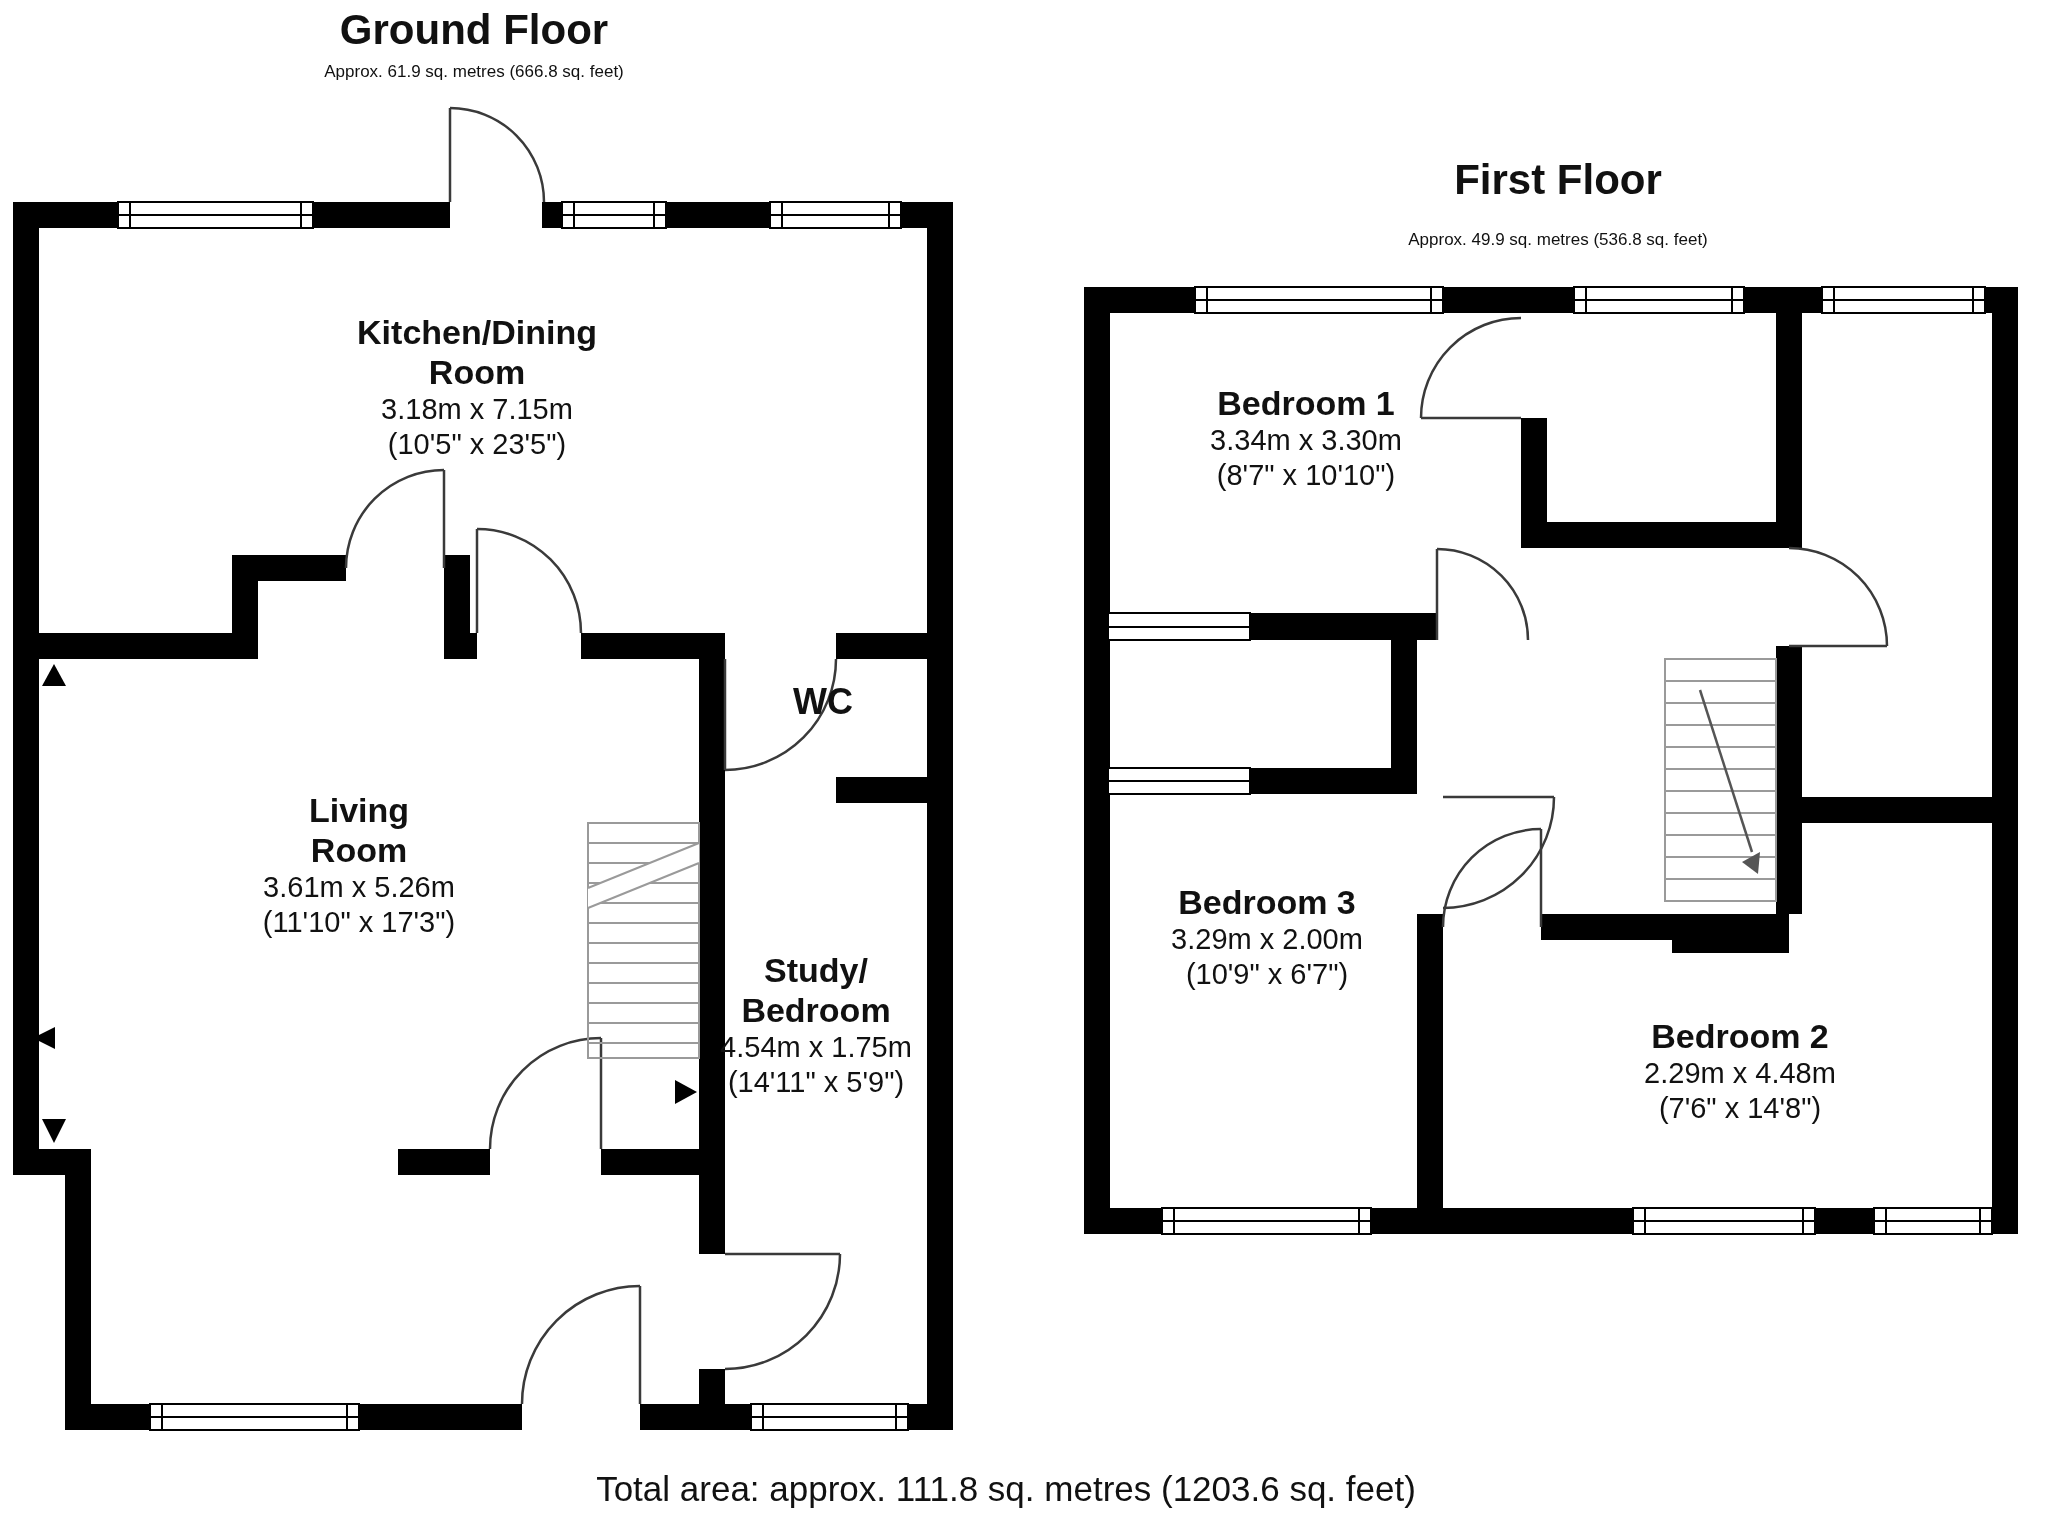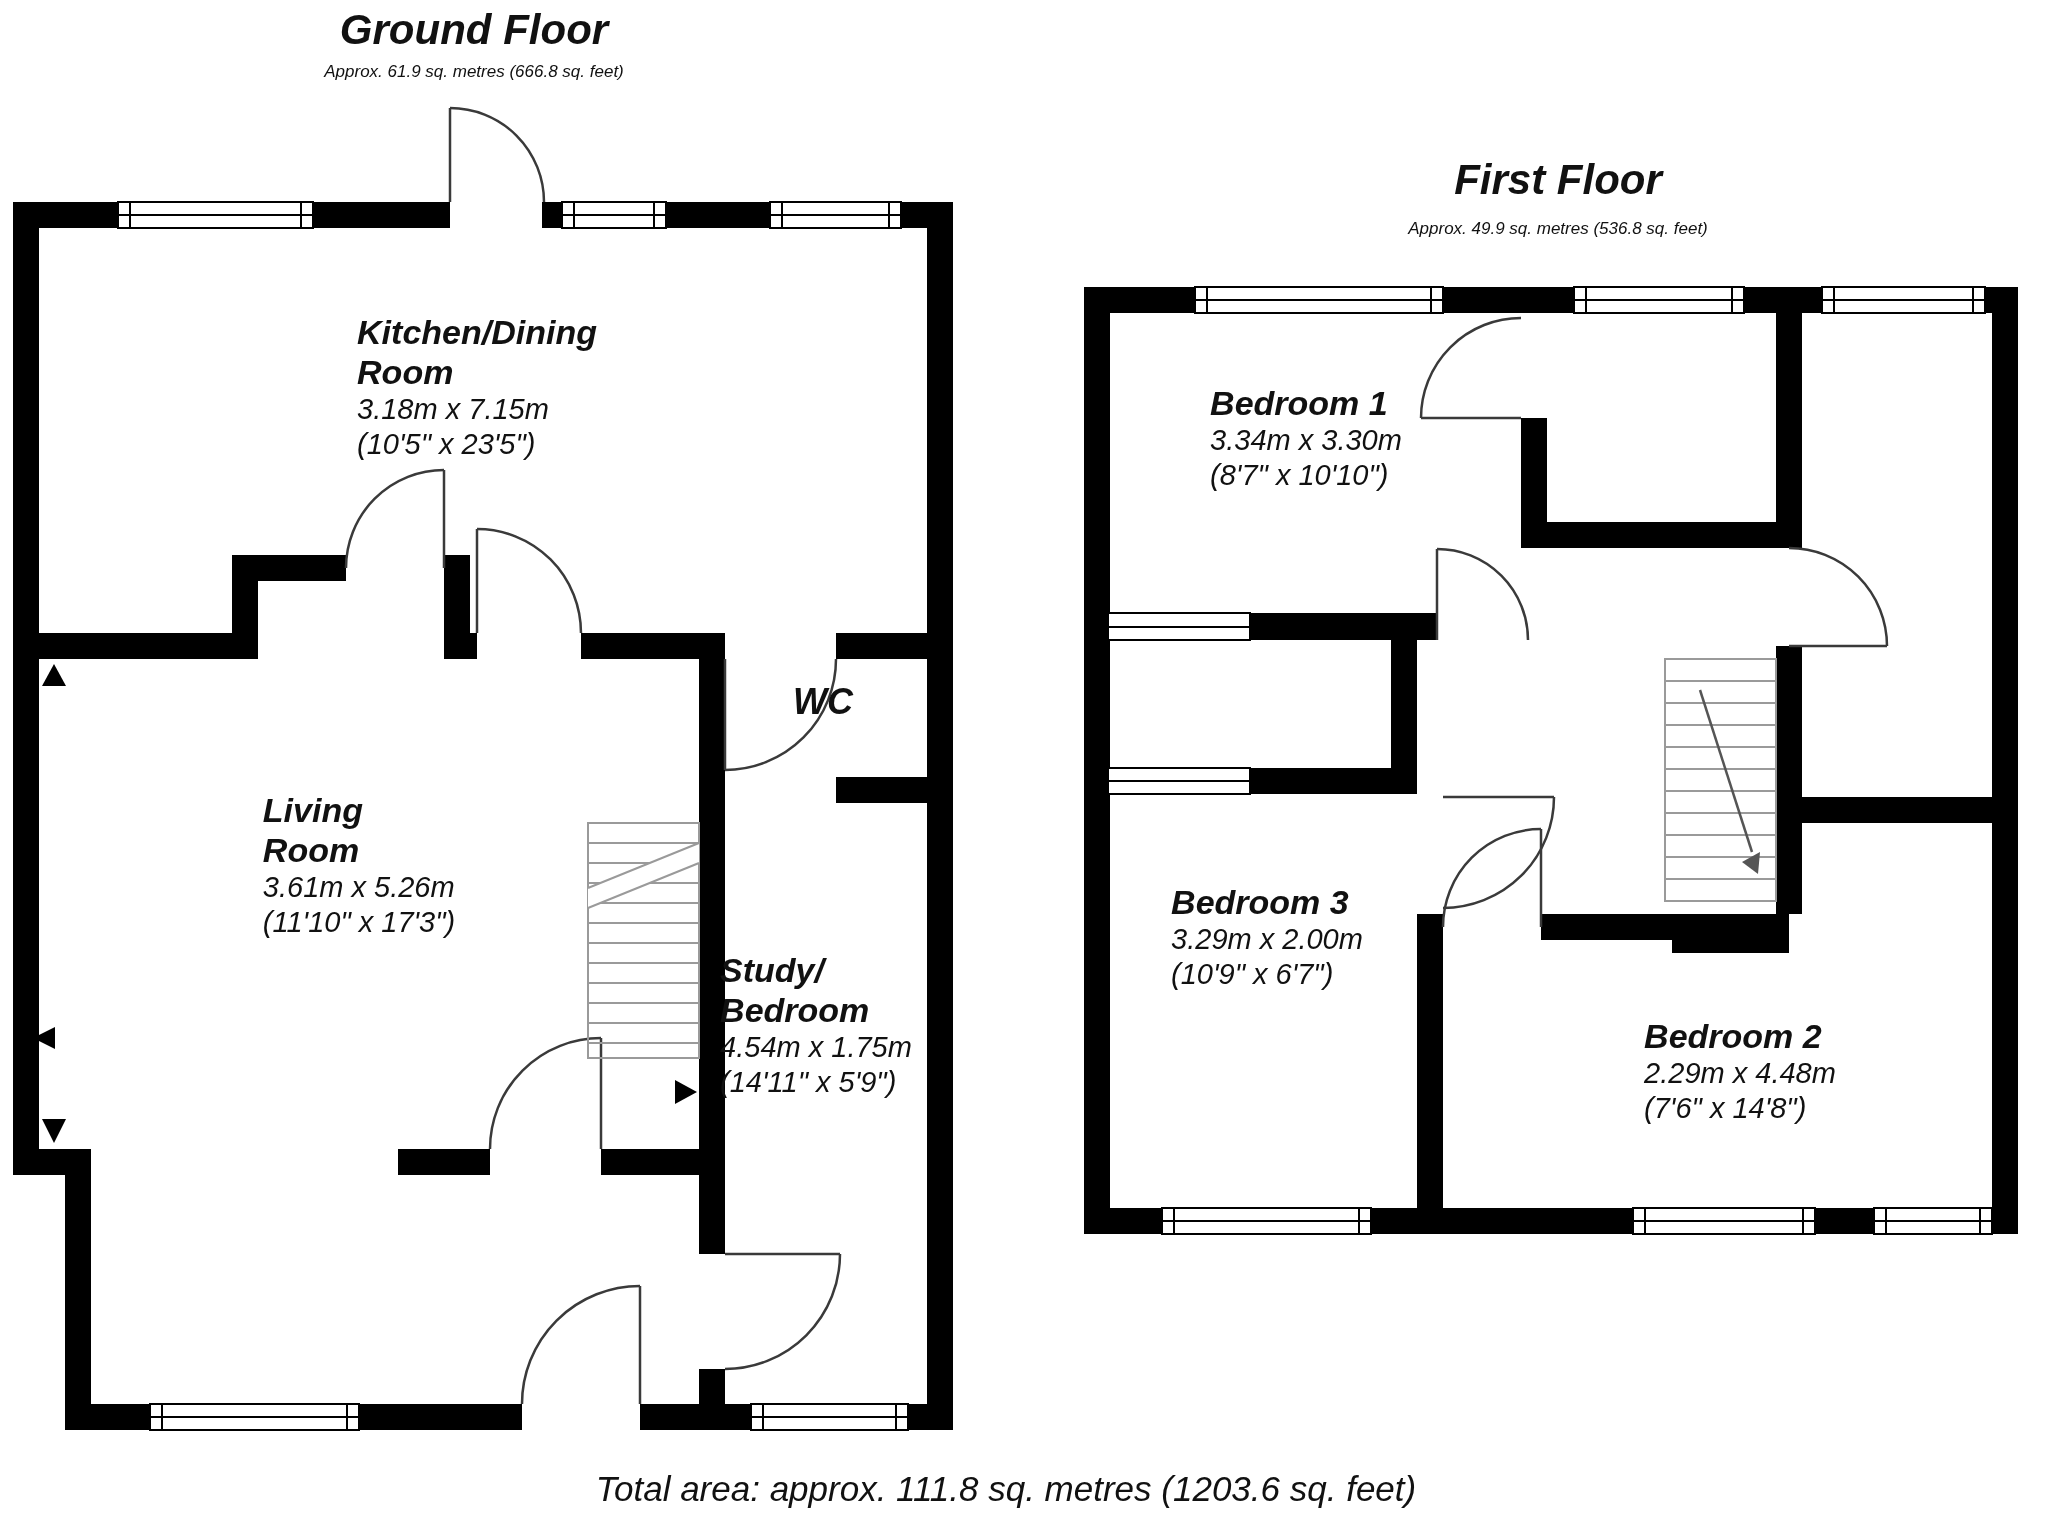--- a/index.html
+++ b/index.html
@@ -5,21 +5,21 @@
   html,body{margin:0;padding:0;background:#fff;}
   .canvas{
     position:relative;
     width:2048px;height:1522px;
     background:#fff;
     font-family:"Liberation Sans", sans-serif;
     color:#111;
     overflow:hidden;
   }
   svg.plan{position:absolute;left:0;top:0;}
-  .lbl{position:absolute;transform:translateX(-50%);text-align:left;white-space:nowrap;font-style:italic;}
+  .lbl{position:absolute;transform:translateX(-50%);text-align:center;white-space:nowrap;}
   .plan-title{font-weight:bold;font-size:42px;line-height:48px;}
   .plan-sub{font-size:17px;line-height:30px;}
   .room-name{font-weight:bold;font-size:34px;line-height:40px;white-space:pre-line;}
   .room-dims{font-size:29px;line-height:35px;}
   .wc-name{font-weight:bold;font-size:36px;line-height:40px;}
   .total{font-size:35px;line-height:42px;}
   .wall{fill:#000;}
   .win{fill:#fff;stroke:#000;stroke-width:2;}
   .winline{stroke:#000;stroke-width:2;}
   .door{fill:none;stroke:#3a3a3a;stroke-width:2.5;}
@@ -265,21 +265,21 @@
 
   <div class="lbl" style="left:816px;top:950px">
     <div class="room-name">Study/
 Bedroom</div>
     <div class="room-dims">4.54m x 1.75m</div>
     <div class="room-dims">(14'11" x 5'9")</div>
   </div>
 
 
   <div class="lbl plan-title" style="left:1558px;top:156px">First Floor</div>
-  <div class="lbl plan-sub" style="left:1558px;top:214px">Approx. 49.9 sq. metres (536.8 sq. feet)</div>
+  <div class="lbl plan-sub" style="left:1558px;top:225px">Approx. 49.9 sq. metres (536.8 sq. feet)</div>
 
   <div class="lbl" style="left:1306px;top:383px">
     <div class="room-name">Bedroom 1</div>
     <div class="room-dims">3.34m x 3.30m</div>
     <div class="room-dims">(8'7" x 10'10")</div>
   </div>
 
 
 
   <div class="lbl" style="left:1267px;top:882px">

